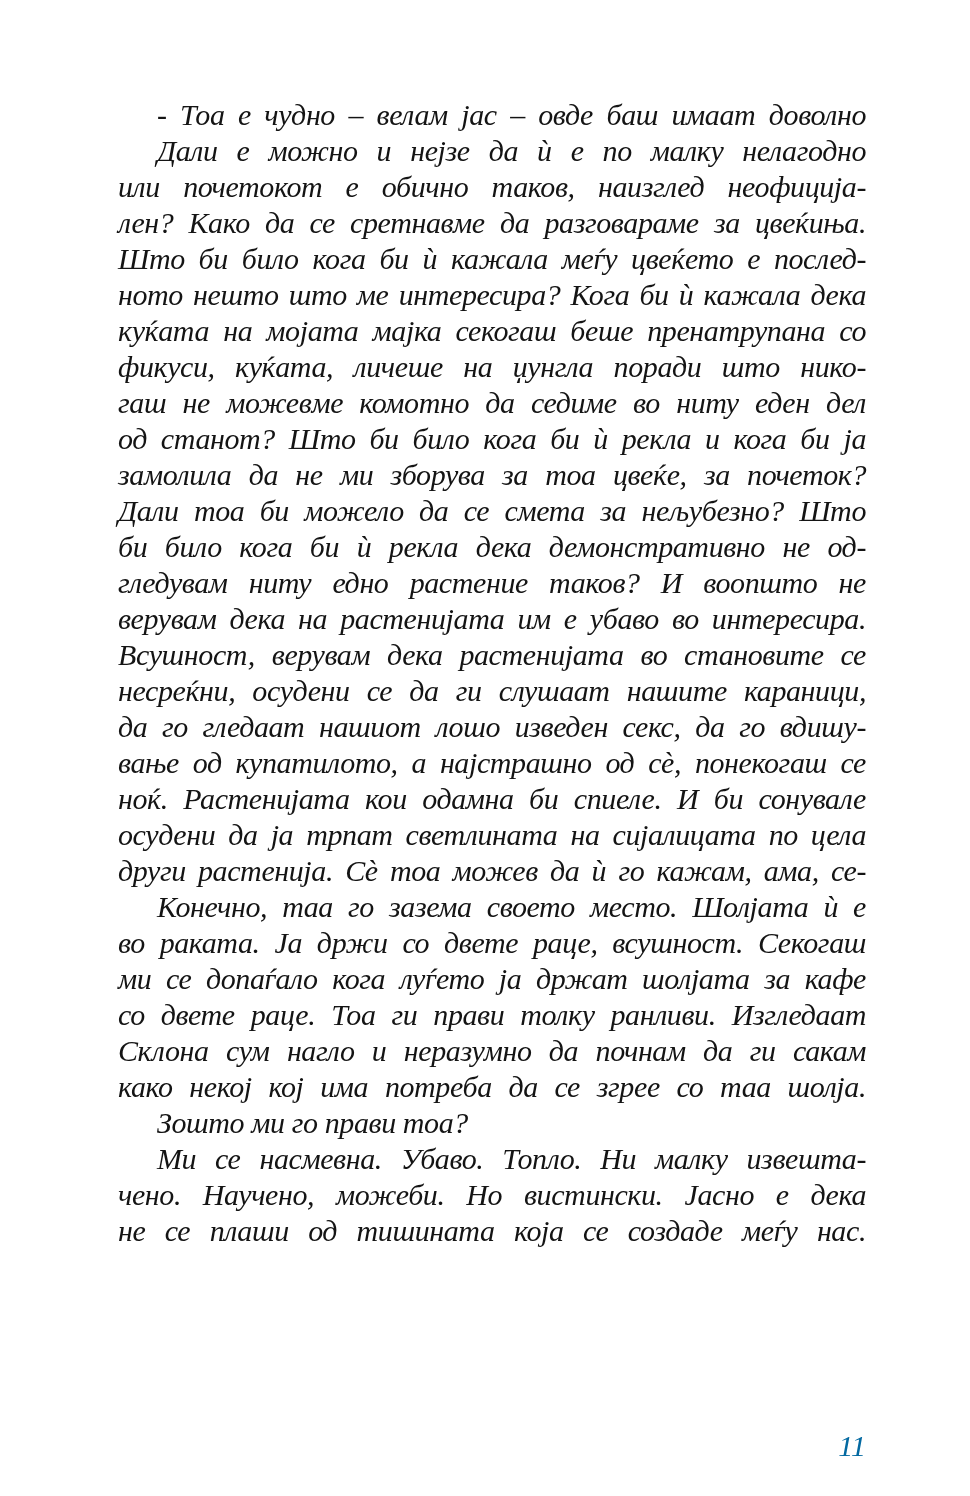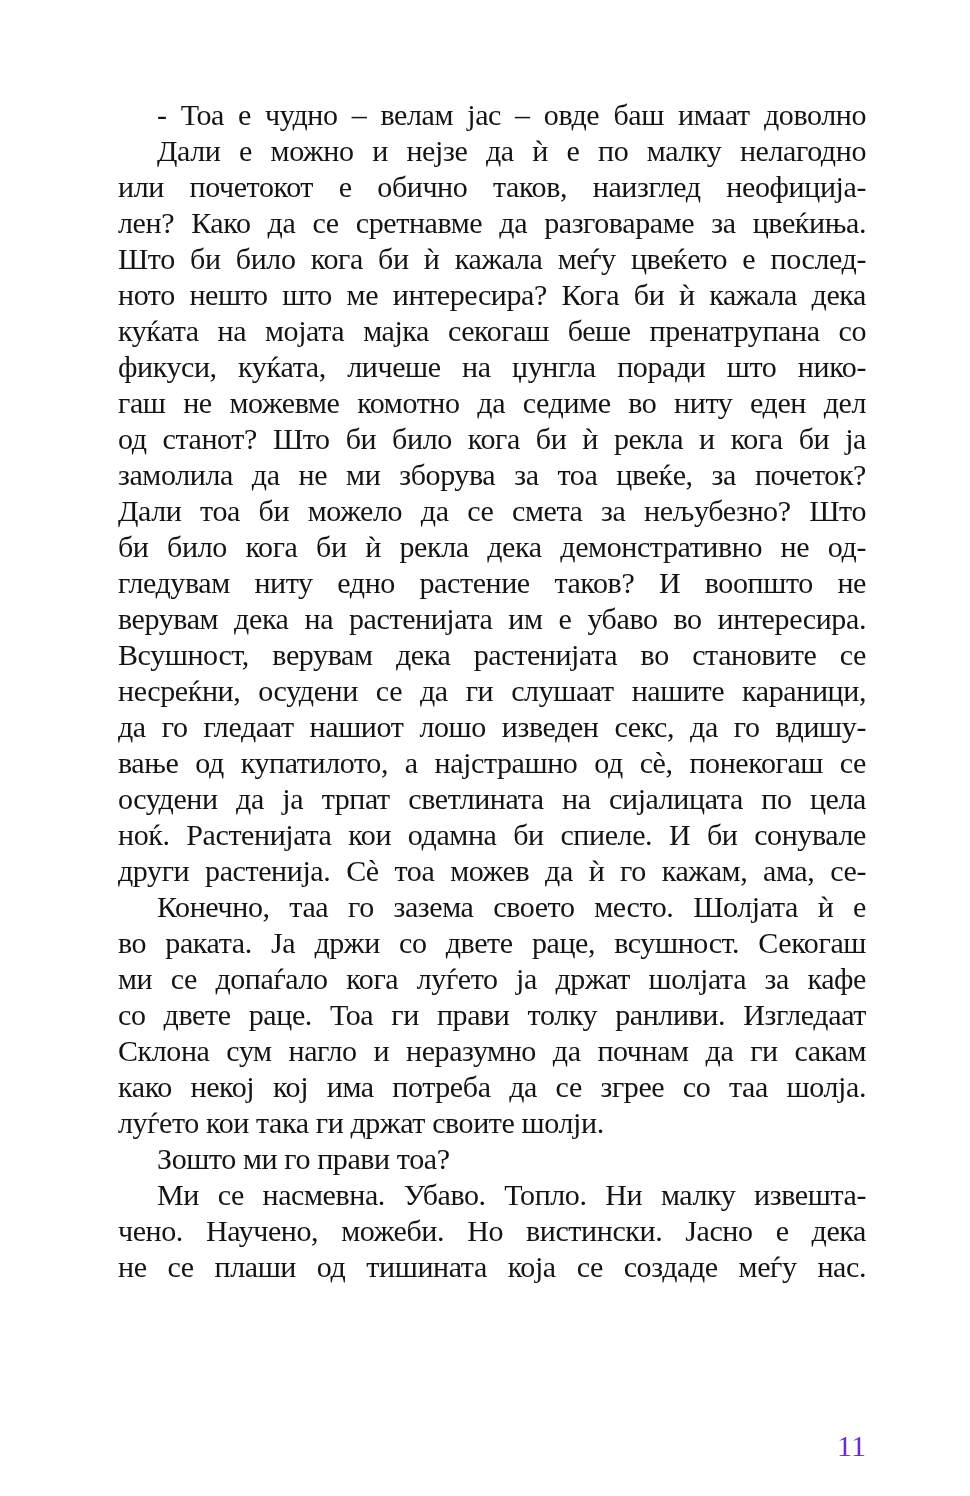--- a/index.html
+++ b/index.html
@@ -12,20 +12,21 @@
     width: 970px;
     height: 1496px;
     font-family: "Liberation Serif", "DejaVu Serif", serif;
     color: #111111;
     overflow: hidden;
   }
   .page {
     position: absolute;
     inset: 0;
     background: #ffffff;
+    font-style: italic;
   }
   .text-block {
     position: absolute;
     left: 118px;
     top: 97px;
     width: 748px;
     font-size: 30px;
     line-height: 36px;
     letter-spacing: -0.4px;
     color: #141414;
@@ -42,21 +43,21 @@
   .line.last { text-align-last: left; }
   .line.jlast { text-align-last: justify; }
   .page-number {
     position: absolute;
     left: 118px;
     top: 1428px;
     width: 748px;
     text-align: right;
     font-size: 30px;
     line-height: 36px;
-    color: #6d28d9;
+    color: #0369a1;
   }
 </style>
 </head>
 <body>
 
 <div class="page">
   <div class="text-block">
       <div class="paragraph">
         <div class="line first">- Тоа е чудно – велам јас – овде баш имаат доволно</div>
       </div>
@@ -72,32 +73,31 @@
         <div class="line">од станот? Што би било кога би ѝ рекла и кога би ја</div>
         <div class="line">замолила да не ми зборува за тоа цвеќе, за почеток?</div>
         <div class="line">Дали тоа би можело да се смета за нељубезно? Што</div>
         <div class="line">би било кога би ѝ рекла дека демонстративно не од-</div>
         <div class="line">гледувам ниту едно растение таков? И воопшто не</div>
         <div class="line">верувам дека на растенијата им е убаво во интересира.</div>
         <div class="line">Всушност, верувам дека растенијата во становите се</div>
         <div class="line">несреќни, осудени се да ги слушаат нашите караници,</div>
         <div class="line">да го гледаат нашиот лошо изведен секс, да го вдишу-</div>
         <div class="line">вање од купатилото, а најстрашно од сѐ, понекогаш се</div>
+        <div class="line">ноќ. Растенијата кои одамна би спиеле. И би сонувале</div>
         <div class="line">осудени да ја трпат светлината на сијалицата по цела</div>
-        <div class="line">ноќ. Растенијата кои одамна би спиеле. И би сонувале</div>
         <div class="line">други растенија. Сѐ тоа можев да ѝ го кажам, ама, се-</div>
       </div>
       <div class="paragraph">
         <div class="line first">Конечно, таа го зазема своето место. Шолјата ѝ е</div>
         <div class="line">во раката. Ја држи со двете раце, всушност. Секогаш</div>
         <div class="line">ми се допаѓало кога луѓето ја држат шолјата за кафе</div>
         <div class="line">со двете раце. Тоа ги прави толку ранливи. Изгледаат</div>
         <div class="line">Склона сум нагло и неразумно да почнам да ги сакам</div>
         <div class="line">како некој кој има потреба да се згрее со таа шолја.</div>
-        <div class="line last">луѓето кои така ги држат своите шолји.</div>
       </div>
       <div class="paragraph">
         <div class="line first last">Зошто ми го прави тоа?</div>
       </div>
       <div class="paragraph">
         <div class="line first">Ми се насмевна. Убаво. Топло. Ни малку извешта-</div>
         <div class="line">чено. Научено, можеби. Но вистински. Јасно е дека</div>
         <div class="line jlast">не се плаши од тишината која се создаде меѓу нас.</div>
       </div>
     </div>

